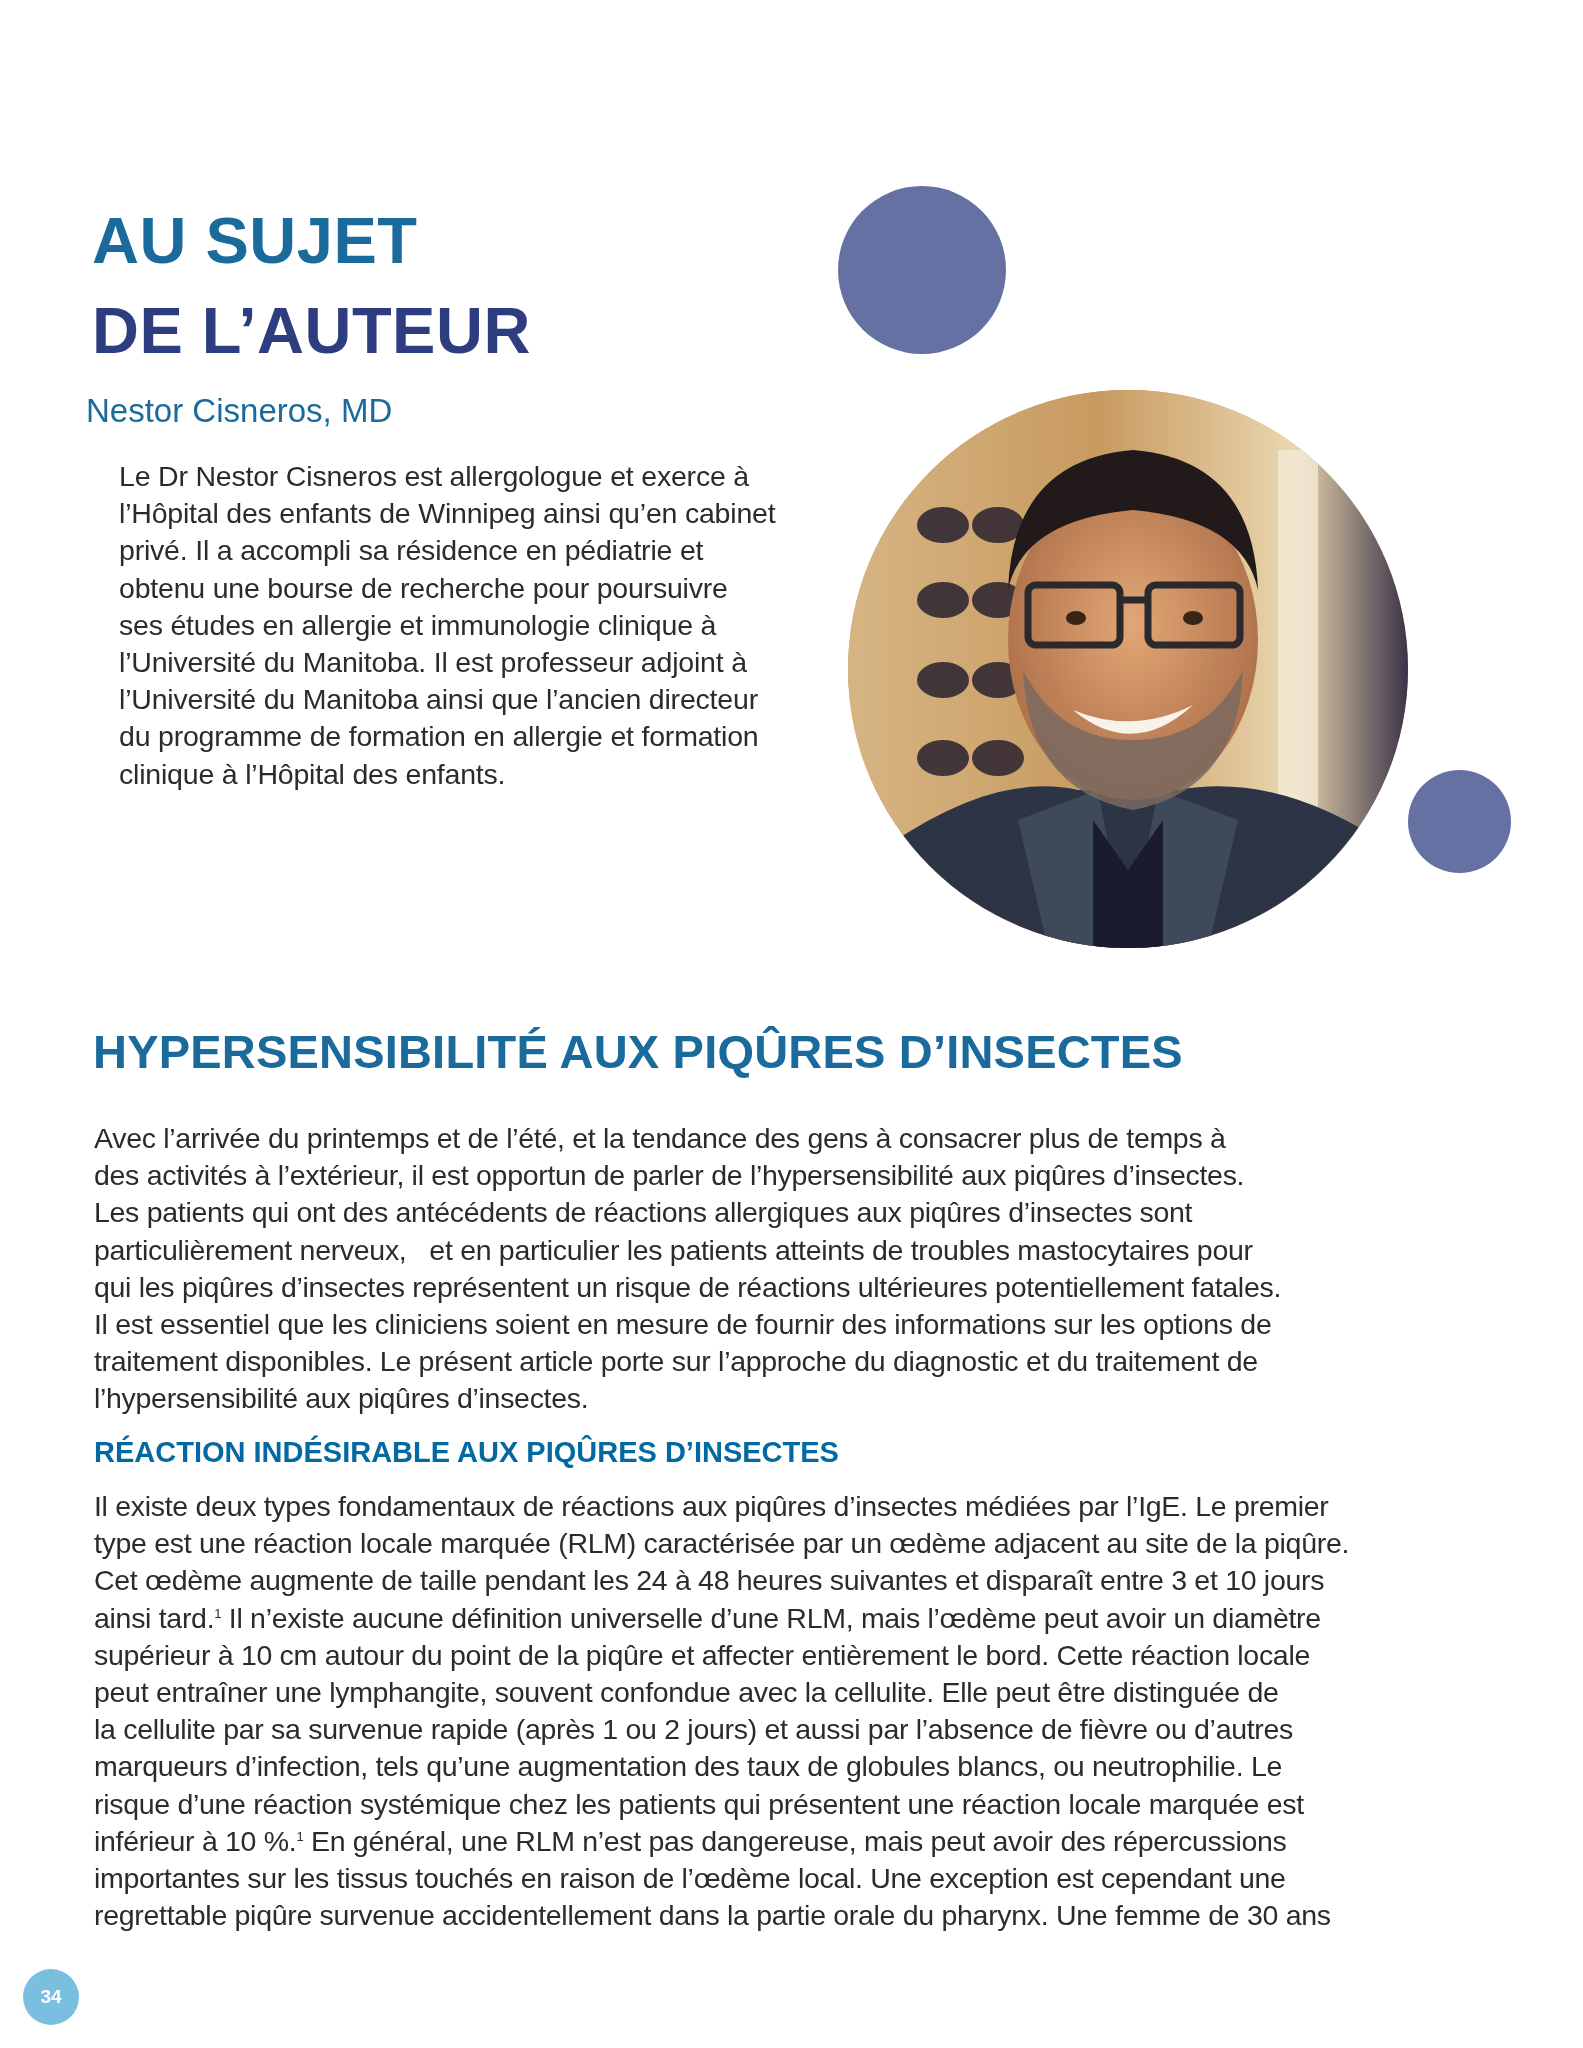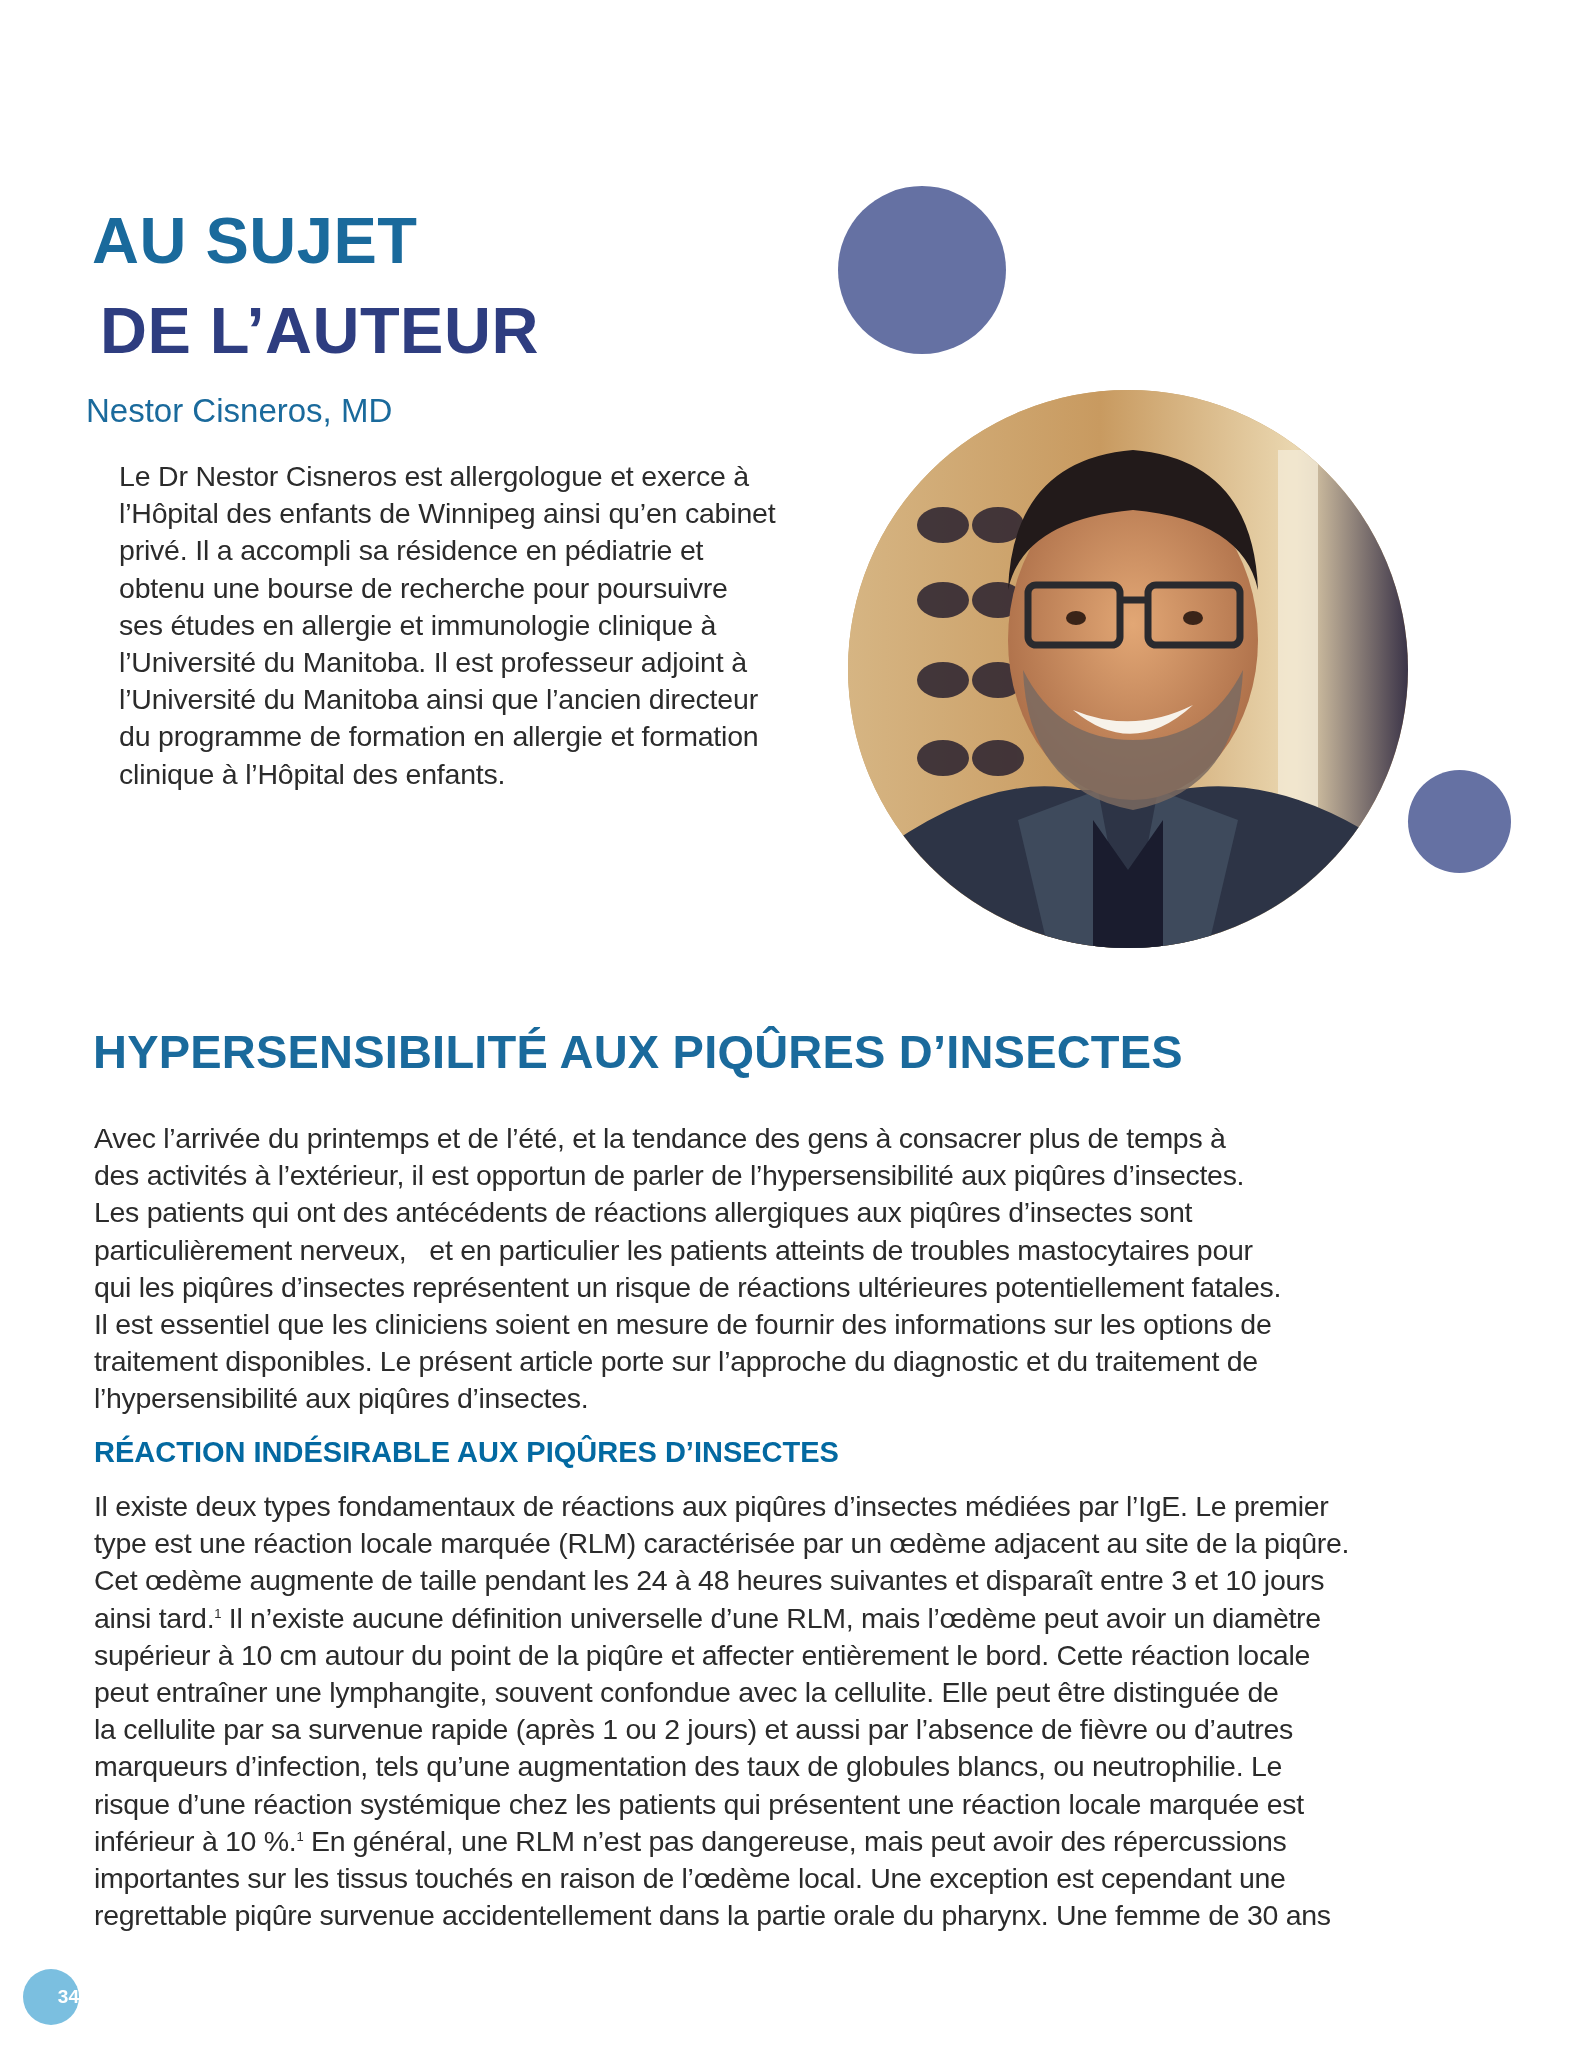--- a/index.html
+++ b/index.html
@@ -3,21 +3,21 @@
 <meta charset="utf-8">
 <style>
   html, body { margin: 0; padding: 0; background: #ffffff; }
   body { width: 1583px; height: 2048px; position: relative; overflow: hidden;
          font-family: "Liberation Sans", "DejaVu Sans", sans-serif; color: #2b2b2b; }
   .abs { position: absolute; }
 
   .title { left: 92px; top: 196px; margin: 0; font-weight: 700; font-size: 65px;
            line-height: 90px; letter-spacing: 0.5px; }
   .title .l1 { display: block; color: #1a6a9c; }
-  .title .l2 { display: block; color: #2e3d80; margin-left: 8px; }
+  .title .l2 { display: block; color: #2e3d80; }
 
   .author-name { left: 86px; top: 392px; font-size: 33px; color: #1a6a9c; }
 
   .bio { left: 94px; top: 458px; width: 760px; font-size: 28.5px; line-height: 37.2px;
          color: #2b2b2b; letter-spacing: -0.2px; }
   .bio span { display: block; white-space: nowrap; margin-left: 25px; }
 
   .dot { border-radius: 50%; background: #6571a3; }
   .dot-top { left: 838px; top: 186px; width: 168px; height: 168px; }
   .dot-right { left: 1408px; top: 770px; width: 103px; height: 103px; }
@@ -33,21 +33,21 @@
                color: #2b2b2b; letter-spacing: -0.3px; }
   .body-text span.ln { display: block; white-space: nowrap; }
   .p1 { top: 1120px; }
   .sub-heading { left: 94px; top: 1436px; margin: 0; font-size: 29px; font-weight: 700;
                  color: #0369a1; white-space: nowrap; letter-spacing: 0px; }
   .p2 { top: 1488px; }
   sup { font-size: 13px; line-height: 0; vertical-align: super; }
 
   .page-num { left: 23px; top: 1969px; width: 56px; height: 56px; border-radius: 50%;
               background: #7bbfe0; color: #ffffff; font-size: 19px; font-weight: 700;
-              display: flex; align-items: center; justify-content: flex-end; }
+              display: flex; align-items: center; justify-content: center; }
 </style>
 </head>
 <body>
 
 <h1 class="abs title">
   <span class="l1">AU SUJET</span>
   <span class="l2">DE L’AUTEUR</span>
 </h1>
 
 <div class="abs author-name">Nestor Cisneros, MD</div>

